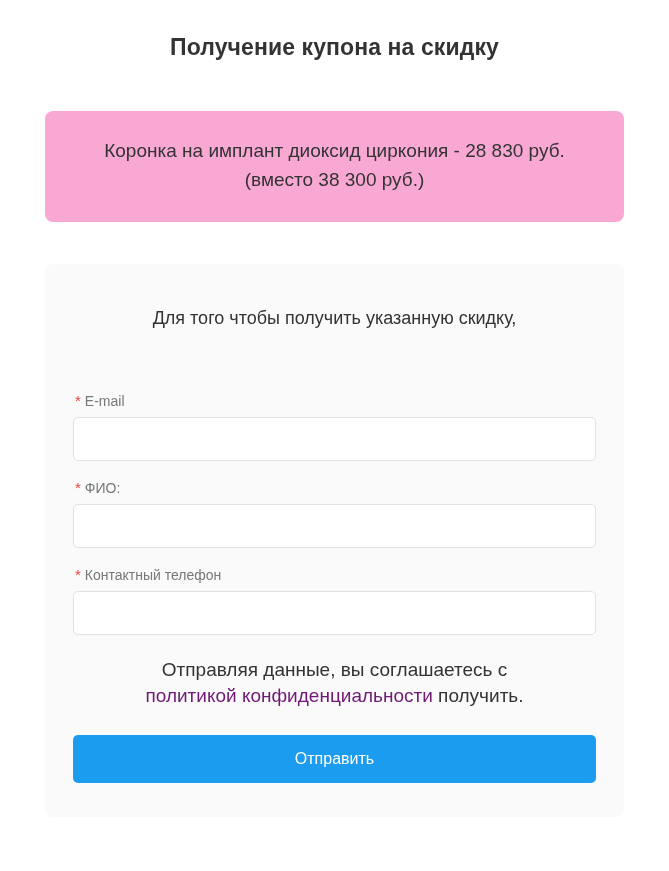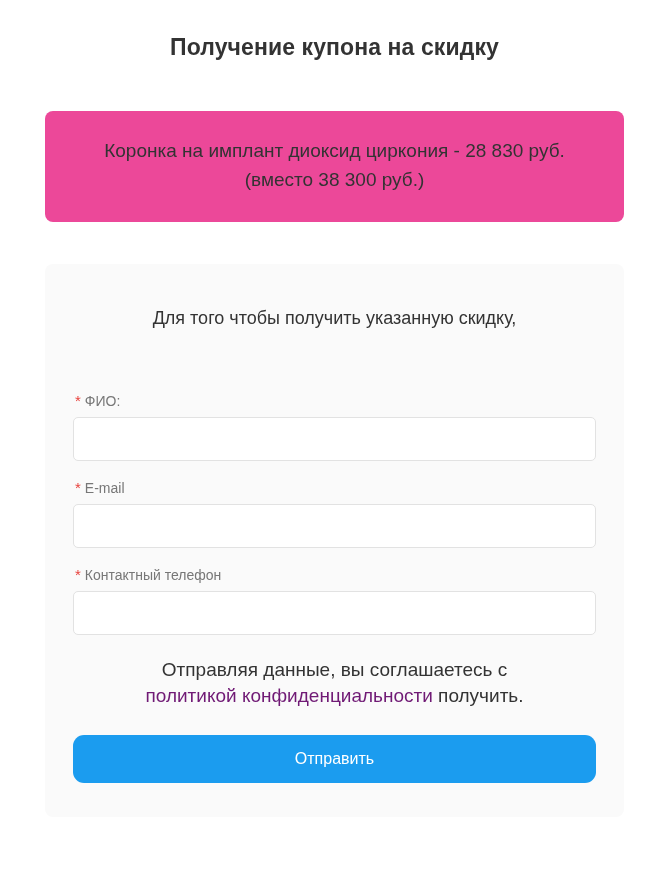--- a/index.html
+++ b/index.html
@@ -25,21 +25,21 @@
     text-align: center;
     font-size: 23px;
     font-weight: bold;
     color: #333333;
     margin: 0;
     padding-top: 34px;
     letter-spacing: 0.1px;
   }
   .offer-card {
     margin: 50px 45px 0 45px;
-    background: #ec4899;
+    background: #f9a8d4;
     border-radius: 8px;
     padding: 25px 30px 28px 30px;
     box-sizing: border-box;
   }
   .offer-text {
     text-align: center;
     font-size: 19px;
     line-height: 29px;
     color: #333333;
   }
@@ -96,21 +96,21 @@
     color: #701a75;
     text-decoration: none;
   }
   .submit-button {
     display: block;
     width: 100%;
     height: 48px;
     background: #1b9cef;
     color: #ffffff;
     border: none;
-    border-radius: 11px;
+    border-radius: 5px;
     font-size: 16px;
     font-family: "Liberation Sans", sans-serif;
     cursor: pointer;
   }
 </style>
 </head>
 <body>
 
 <div class="page">
 
@@ -125,28 +125,28 @@
 
   <div class="form-card">
 
     <p class="form-intro">
       <span>Для того чтобы получить указанную скидку,</span><br>
       <br>
     </p>
 
     <div class="field">
       <label class="field-label">
-        <span class="req">*</span><span>ФИО:</span>
+        <span class="req">*</span><span>E-mail</span>
       </label>
       <input class="field-input" type="text" value="" style="">
     </div>
 
     <div class="field">
       <label class="field-label">
-        <span class="req">*</span><span>E-mail</span>
+        <span class="req">*</span><span>ФИО:</span>
       </label>
       <input class="field-input" type="text" value="" style="">
     </div>
 
     <div class="field">
       <label class="field-label">
         <span class="req">*</span><span>Контактный телефон</span>
       </label>
       <input class="field-input" type="text" value="" style="">
     </div>

